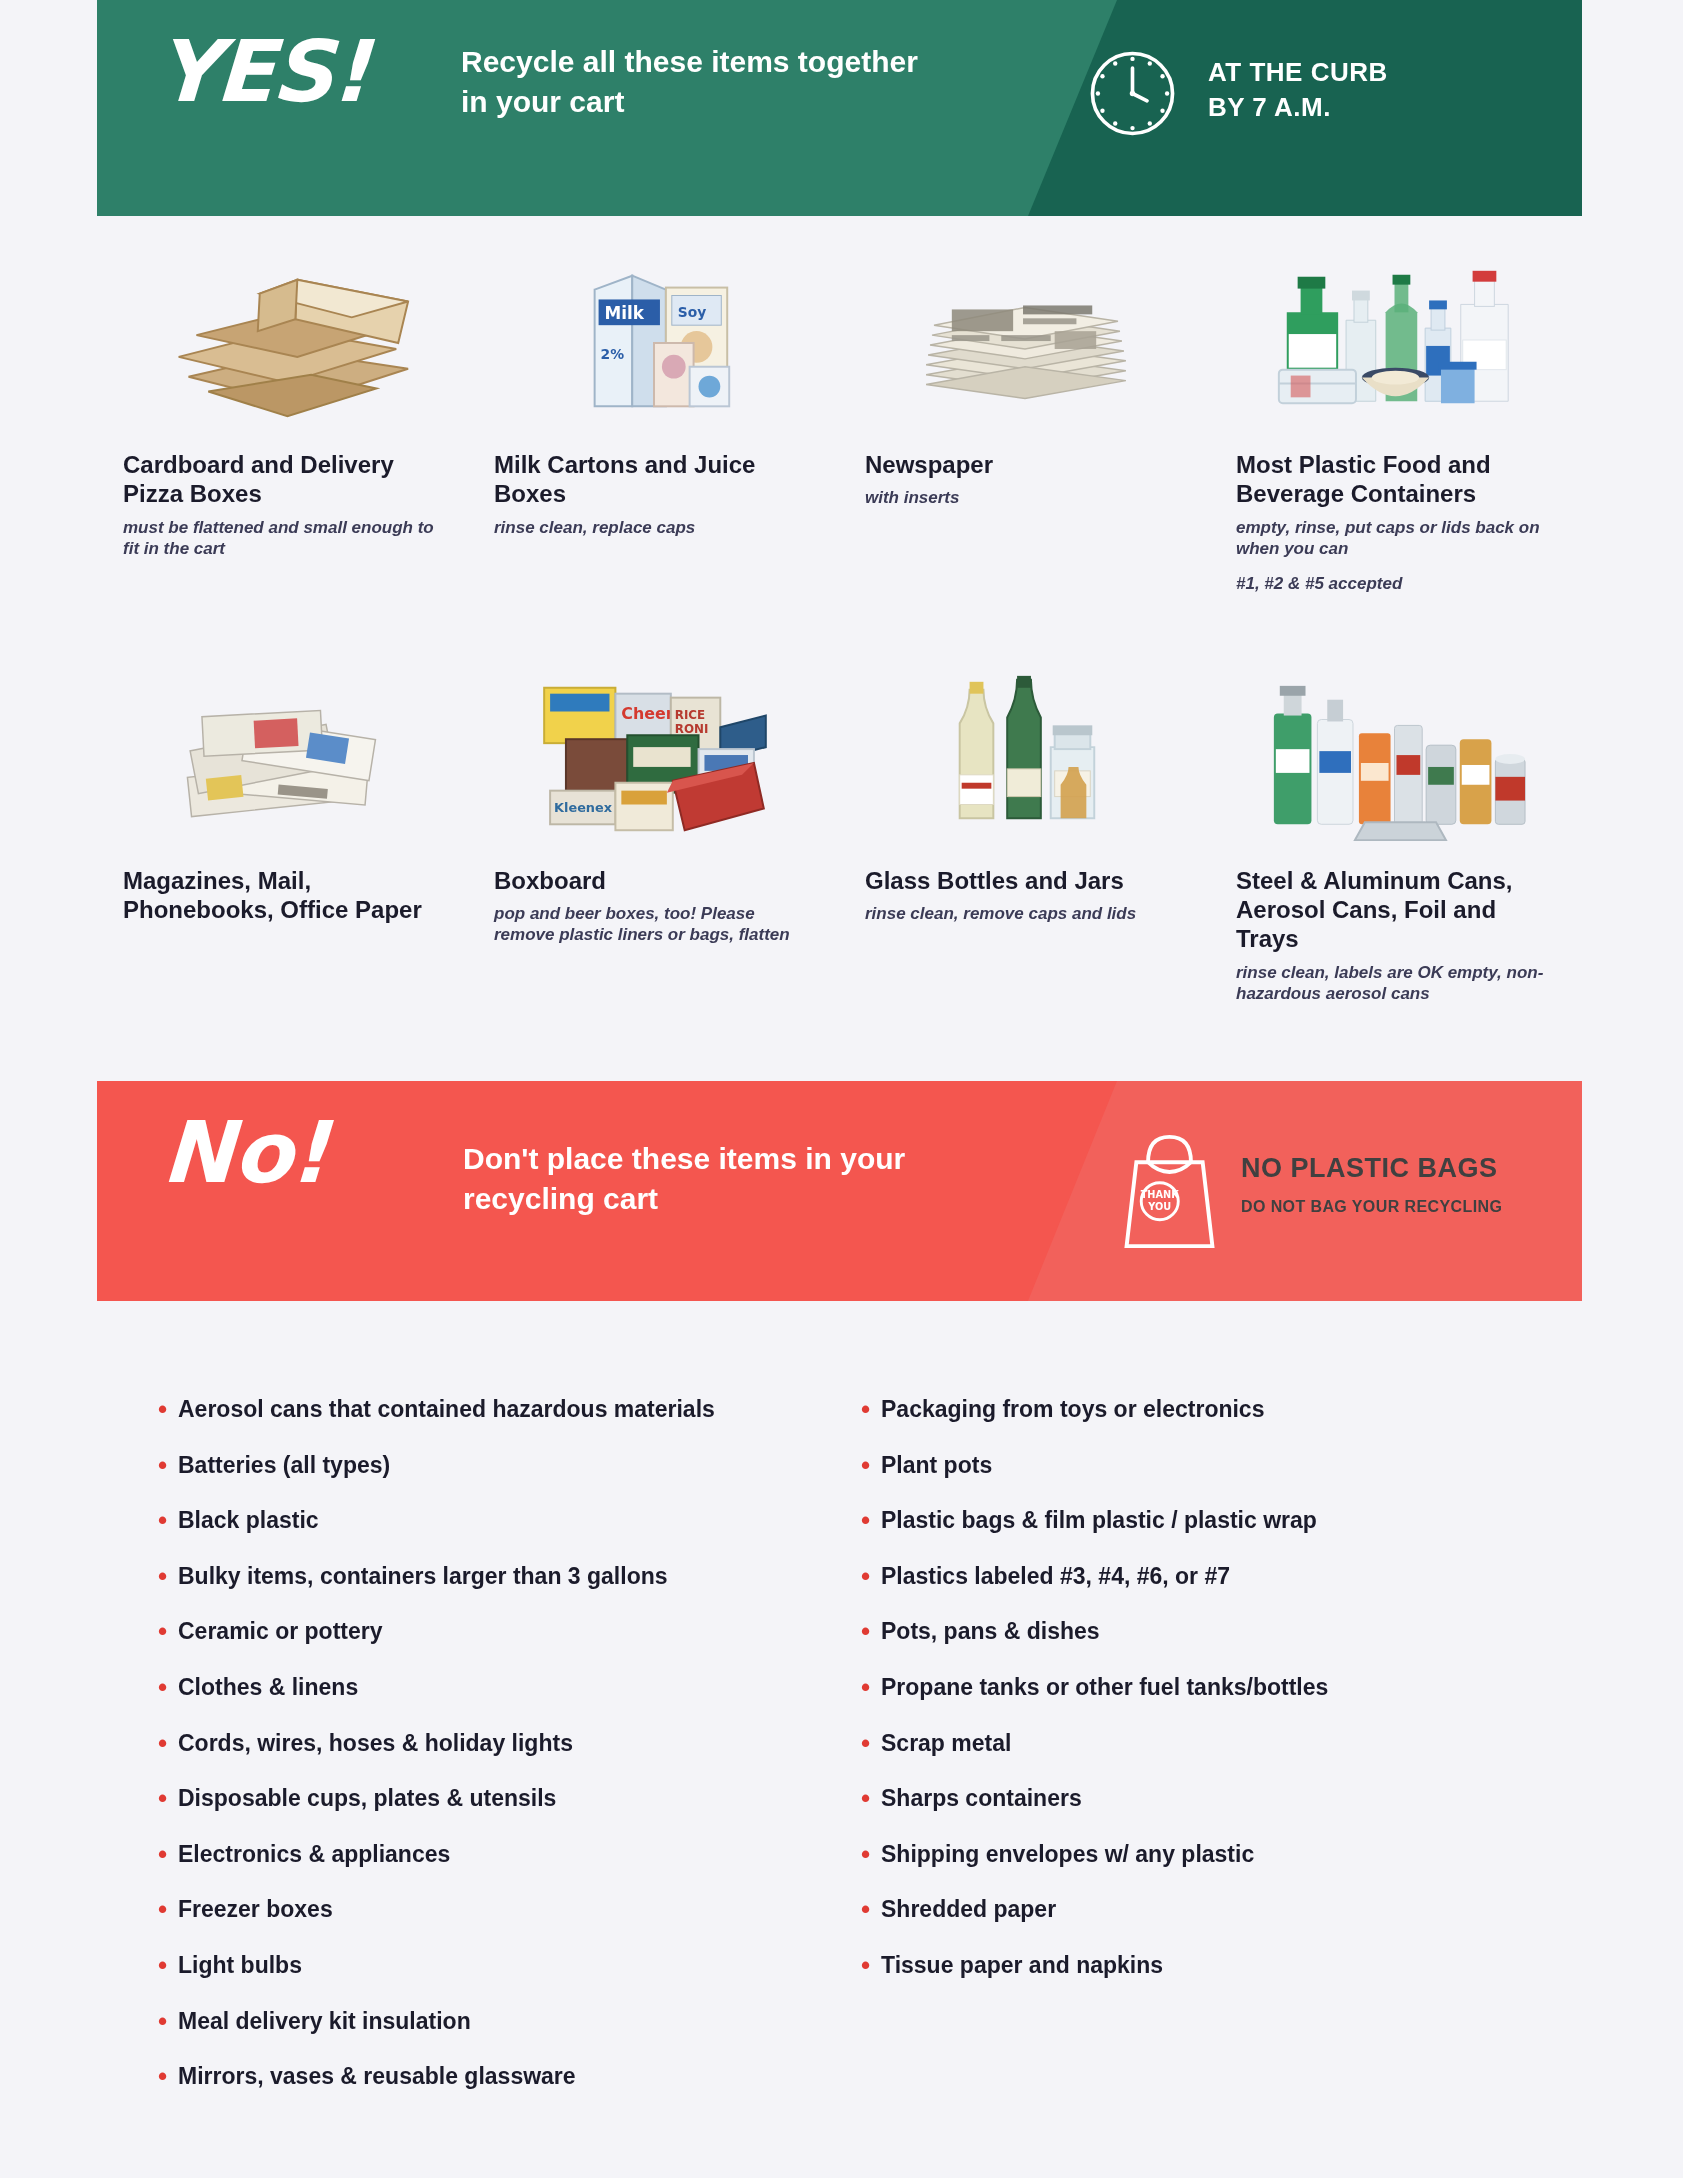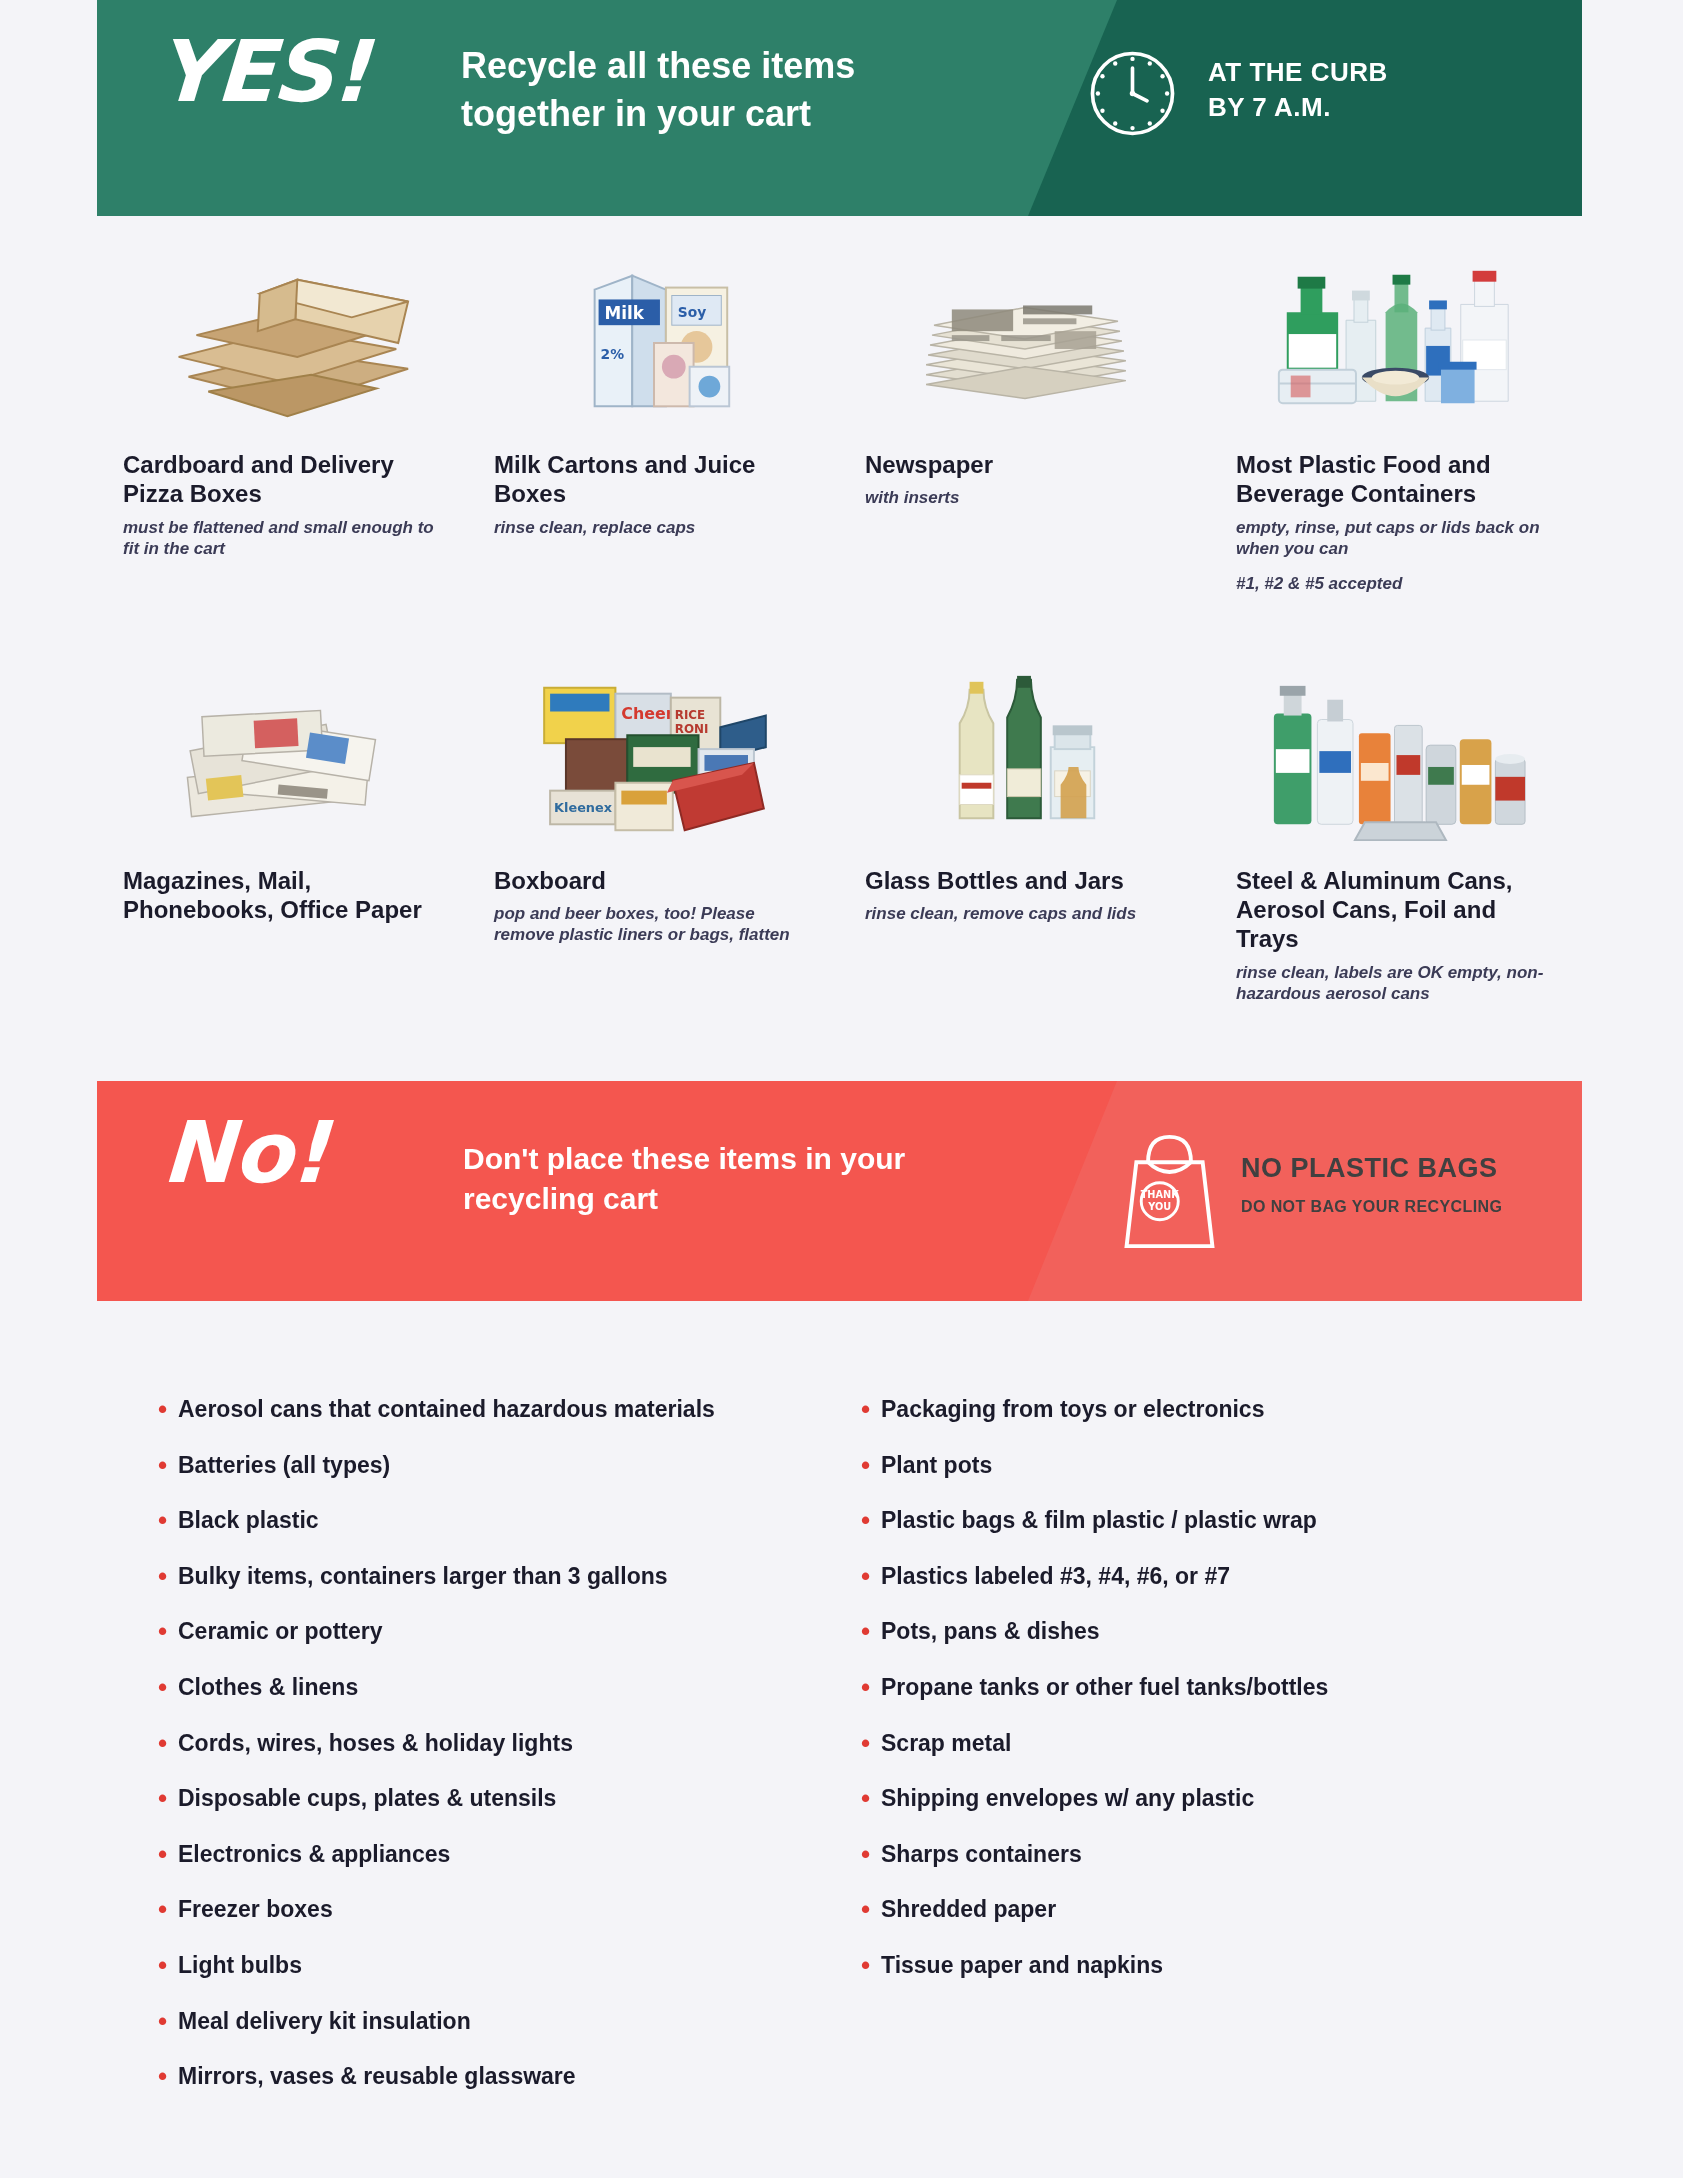--- a/index.html
+++ b/index.html
@@ -50,21 +50,21 @@
     font-style: italic;
     font-family: "DejaVu Sans", sans-serif;
     letter-spacing: -2px;
     transform: skewX(-6deg);
   }
   .yes-sub {
     position: absolute;
     left: 364px;
     top: 42px;
     color: #ffffff;
-    font-size: 36px;
+    font-size: 30px;
     font-weight: bold;
     line-height: 1.32;
     width: 475px;
   }
   .clock-icon {
     position: absolute;
     left: 990px;
     top: 48px;
     width: 91px;
     height: 91px;
@@ -523,22 +523,22 @@
     </div>
     <div class="no-col">
       <ul>
         <li>Packaging from toys or electronics</li>
         <li>Plant pots</li>
         <li>Plastic bags &amp; film plastic / plastic wrap</li>
         <li>Plastics labeled #3, #4, #6, or #7</li>
         <li>Pots, pans &amp; dishes</li>
         <li>Propane tanks or other fuel tanks/bottles</li>
         <li>Scrap metal</li>
+        <li>Sharps containers</li>
         <li>Shipping envelopes w/ any plastic</li>
-        <li>Sharps containers</li>
         <li>Shredded paper</li>
         <li>Tissue paper and napkins</li>
       </ul>
     </div>
   </div>
 
 </div>
 
 
 </body></html>

